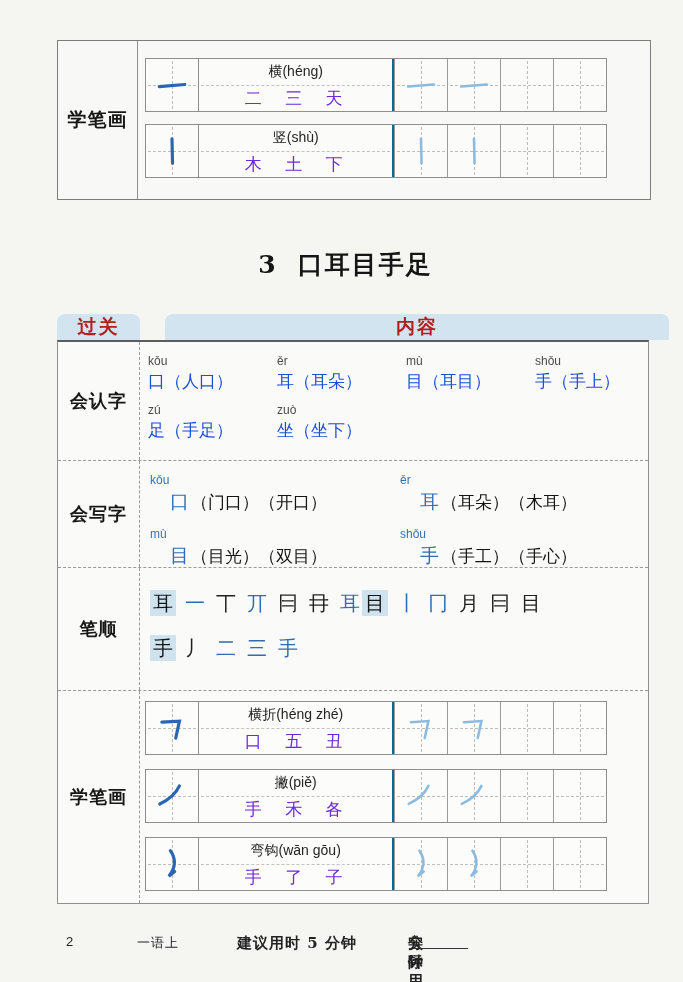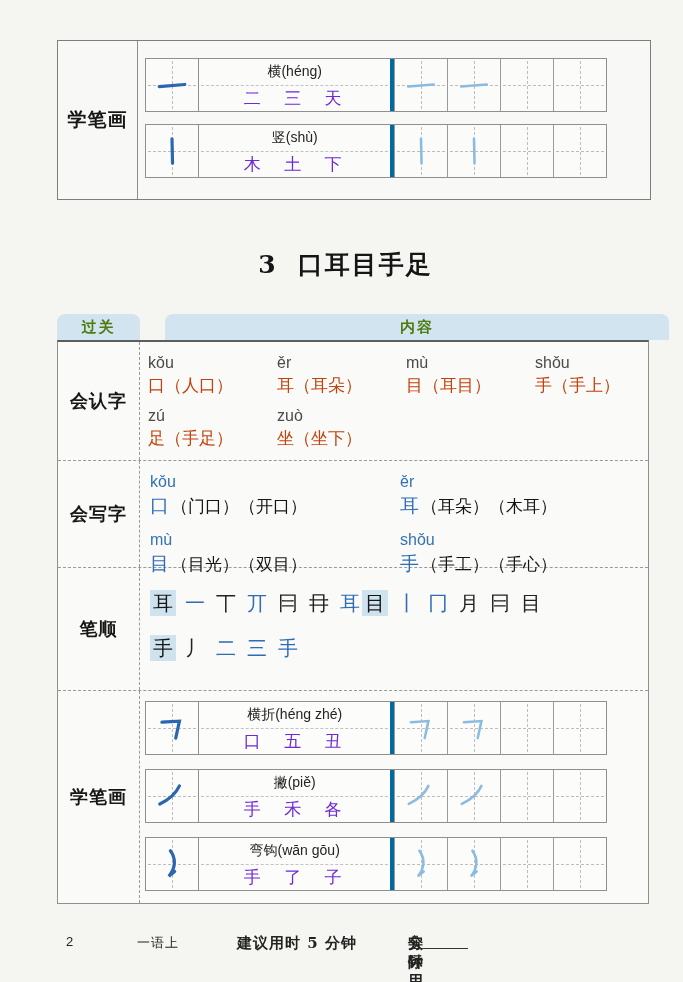--- a/index.html
+++ b/index.html
@@ -31,21 +31,21 @@
     display:flex;box-sizing:border-box;
   }
   .cell{position:relative;width:53px;box-sizing:border-box;}
   .cell::before{content:"";position:absolute;left:50%;top:2px;bottom:2px;border-left:1px dashed #bdbdbd;}
   .cell::after{content:"";position:absolute;top:50%;left:2px;right:2px;border-top:1px dashed #bdbdbd;}
   .cell svg{position:absolute;inset:0;margin:auto;z-index:1;}
   .cell.model{border-right:1px solid #8f8f8f;}
   .cell.practice{border-left:1px solid #9a9a9a;}
   .cell.practice:first-of-type{border-left:none;}
   .labelbox{
-    width:196px;border-right:4px solid #0369a1;position:relative;
+    width:196px;border-right:2px solid #0369a1;position:relative;
     display:flex;flex-direction:column;box-sizing:border-box;
   }
   .labelbox::after{content:"";position:absolute;top:50%;left:2px;right:2px;border-top:1px dashed #c2c2c2;}
   .s-name{height:50%;display:flex;align-items:center;justify-content:center;font-size:14px;color:#242424;z-index:1;}
   .s-ex{height:50%;display:flex;align-items:center;justify-content:center;
         font-family:"DejaVu Serif","Liberation Serif",serif;font-size:17px;color:#6d28d9;
         letter-spacing:4px;word-spacing:10px;z-index:1;}
 
   
   .lesson-title{
@@ -55,47 +55,47 @@
   }
   .tgap{display:inline-block;width:20px;}
 
   
   .maintable{position:absolute;left:57px;top:314px;width:592px;}
   .thead{position:relative;height:26px;}
   .tab{
     position:absolute;top:0;height:26px;background:#d2e4f0;
     border-radius:8px 8px 0 0;
     display:flex;align-items:center;justify-content:center;
-    font-size:15px;font-weight:bold;color:#4d7c0f;letter-spacing:2px;
+    font-size:19px;font-weight:bold;color:#b91c1c;letter-spacing:2px;
   }
   .tab-left{left:0;width:83px;}
   .tab-right{left:88px;width:504px;margin-left:20px;}
   .tbody{
     border:1px solid #8f8f8f;border-top:2px solid #5d5d5d;background:#fafaf8;
   }
   .trow{display:flex;}
   .trow + .trow{border-top:1px dashed #9a9a9a;}
   .tlabel{
     width:82px;border-right:1px dashed #9a9a9a;
     display:flex;align-items:center;justify-content:center;
     font-weight:bold;font-size:18px;color:#171717;letter-spacing:1px;
     box-sizing:border-box;flex:none;
   }
   .tcontent{flex:1;position:relative;}
 
   
   .w-line{margin:0 0 10px 8px;white-space:nowrap;}
   .w-entry{display:inline-block;width:129px;vertical-align:top;}
-  .py{font-size:16px;color:#4a4a4a;margin-bottom:2px;}
+  .py{font-size:12px;color:#4a4a4a;margin-bottom:2px;}
   .py.blue{color:#3272b5;}
-  .w-zi{font-family:"DejaVu Serif","Liberation Serif",serif;font-size:17px;color:#c2410c;}
+  .w-zi{font-family:"DejaVu Serif","Liberation Serif",serif;font-size:17px;color:#1d4ed8;}
 
   
   .wr-grid{display:grid;grid-template-columns:250px 1fr;padding:12px 0 0 10px;row-gap:12px;}
-  .wr-entry .line{font-family:Liberation Serif, serif;font-size:17px;color:#141414;}
+  .wr-entry .line{font-family:Liberation Serif, serif;font-size:17px;color:#141414;margin-left:20px;}
   .zi-blue{color:#2f6cb5;font-size:19px;margin-right:2px;}
 
   
   .or-grid{display:grid;grid-template-columns:212px 1fr;padding:22px 0 0 10px;row-gap:18px;}
   .or-entry{font-family:"DejaVu Serif","Liberation Serif",serif;font-size:20px;white-space:nowrap;}
   .hl{background:#cfe3ef;padding:1px 3px;color:#161616;margin-right:9px;}
   .step{margin-right:11px;}
   .step.blue{color:#2f6cb5;}
   .step.black{color:#222;}
 

